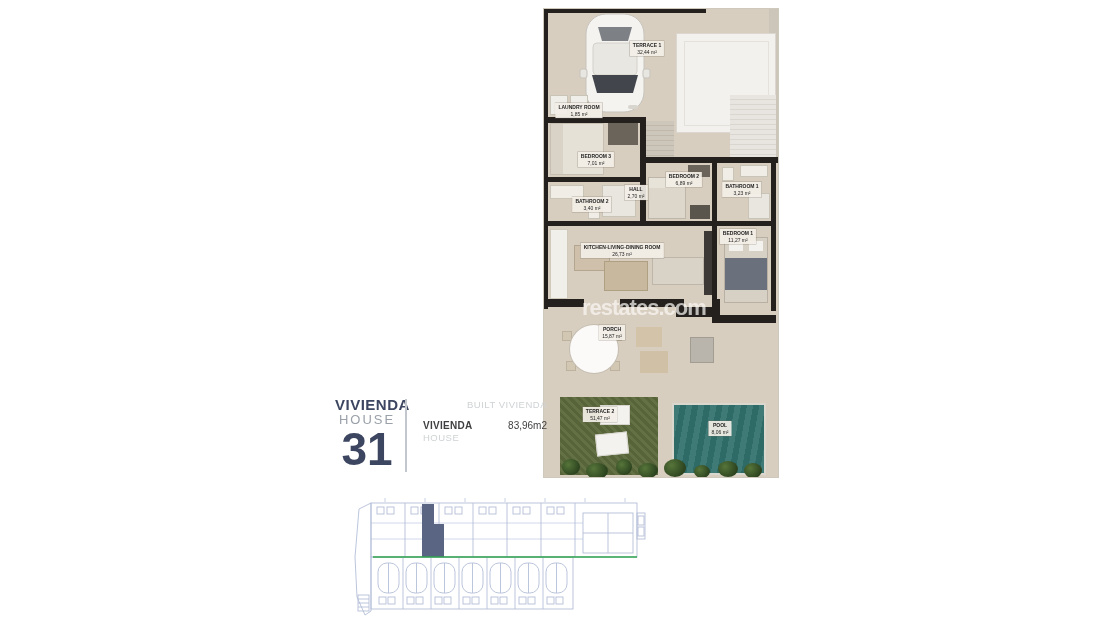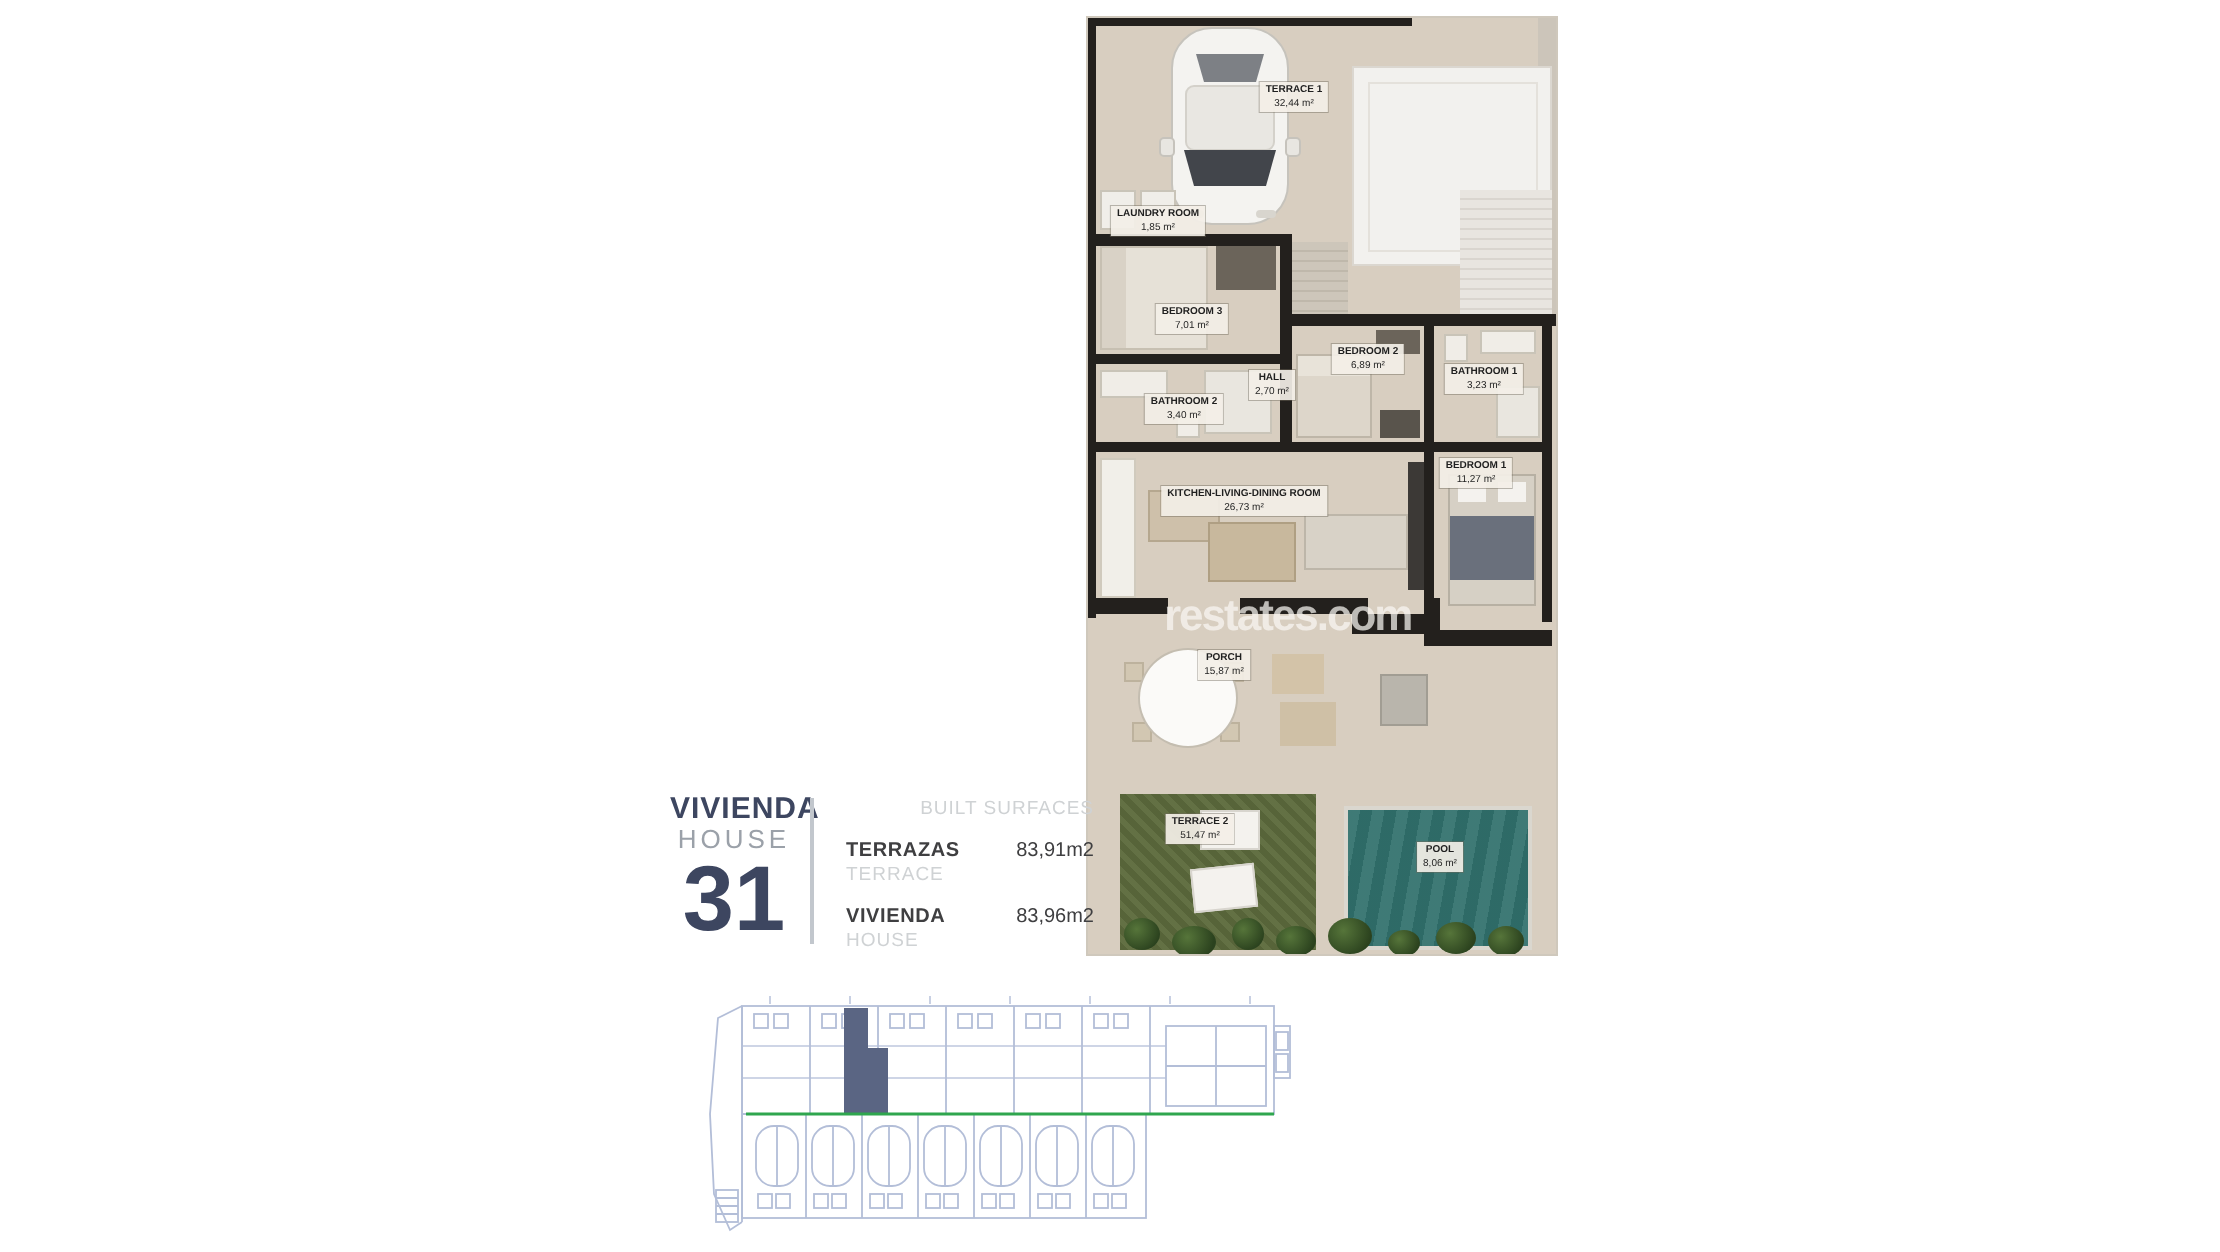--- a/index.html
+++ b/index.html
@@ -176,28 +176,21 @@
       <span class="rn">POOL</span><span>8,06 m²</span></div>
   </div>
 
   <div id="unitblock">
     <div id="unit-es">VIVIENDA</div>
     <div id="unit-en">HOUSE</div>
     <div id="unit-no">31</div>
   </div>
   <div id="divider"></div>
   <div id="surfaces">
-    <div class="s-sub">BUILT SURFACES</div>
-    <div class="s-row">
-      <div class="s-line">
-        <span class="s-label">TERRAZAS</span>
-        <span class="s-val">83,91m2</span>
-      </div>
-      <div class="s-label-sub">TERRACE</div>
-    </div>
+    <div class="s-sub">BUILT VIVIENDA</div>
     <div class="s-row">
       <div class="s-line">
         <span class="s-label">VIVIENDA</span>
         <span class="s-val">83,96m2</span>
       </div>
       <div class="s-label-sub">HOUSE</div>
     </div>
   </div>
 
   <svg id="siteplan" width="302" height="128" viewBox="0 0 302 128">

